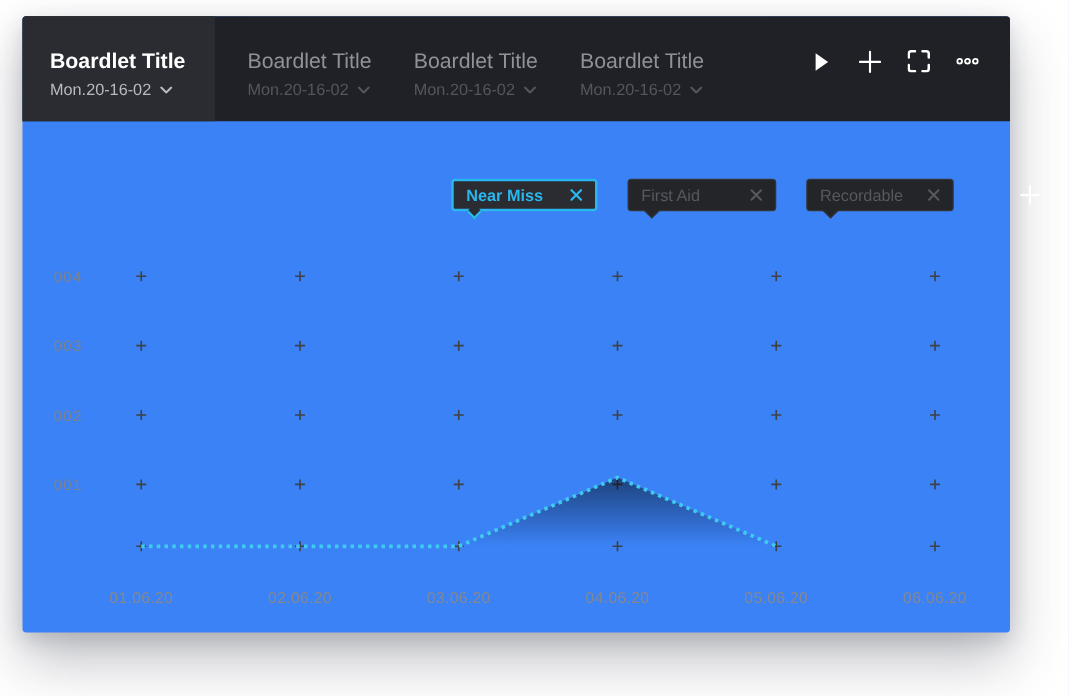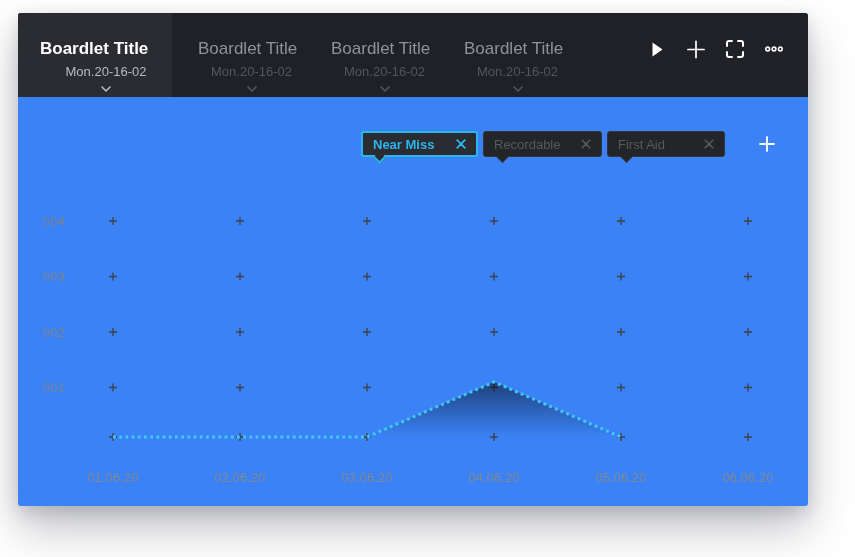--- a/index.html
+++ b/index.html
@@ -11,34 +11,34 @@
           box-shadow:0 22px 45px rgba(55,60,75,.32), 0 6px 16px rgba(55,60,75,.18); }
 
   
   .header { display:flex; height:84px; background:#1f2126; border-radius:3px 3px 0 0; }
   .tab { padding-top:26px; cursor:pointer; }
   .tab.active { width:154px; padding-left:22px; background:#2a2c31; border-radius:3px 0 0 0; }
   .tab.inactive { width:133px; padding-left:26px; }
   .tab-title { font-size:17px; line-height:20px; white-space:nowrap; }
   .tab.active .tab-title { color:#ffffff; font-weight:700; }
   .tab.inactive .tab-title { color:#8f9298; font-weight:400; }
-  .tab-sub { margin-top:5px; font-size:13px; display:flex; align-items:center; gap:7px; white-space:nowrap;flex-direction:column; }
+  .tab-sub { margin-top:5px; font-size:13px; display:flex; align-items:center; gap:7px; white-space:nowrap; }
   .tab.active .tab-sub { color:#b7bac0; }
   .tab.inactive .tab-sub { color:#54565c; }
   .chev { width:10px; height:6px; display:block; }
 
   .actions { margin-left:auto; display:flex; align-items:center; gap:21px;
              padding-right:25px; padding-bottom:12px; }
   .icon-btn { width:18px; height:18px; display:flex; align-items:center; justify-content:center;
               cursor:pointer; color:#ffffff; }
 
   
   .body { position:relative; width:790px; height:409px; }
 
-  .chips { position:absolute; left:343px; top:34px; display:flex; gap:5px; align-items:flex-start; }
+  .chips { position:absolute; left:343px; top:46px; display:flex; gap:24px; align-items:flex-start; }
   .chip { position:relative; height:26px; border-radius:3px; display:flex; align-items:center;
           justify-content:space-between; padding:0 10px; font-size:13px; cursor:pointer; }
   .chip .tail { position:absolute; width:9px; height:9px; transform:rotate(45deg); }
   .chip.active { width:117px; border:2px solid #2ab6ee; color:#2ab6ee; font-weight:700;
                  background:#2a2c31; }
   .chip.active .tail { left:12px; bottom:-7px; background:#2a2c31;
                        border-right:2px solid #2ab6ee; border-bottom:2px solid #2ab6ee; }
   .chip.muted { background:#232529; border:1px solid #33353a; color:#56595f; }
   .chip.muted .tail { left:14px; bottom:-5px; background:#232529;
                       border-right:1px solid #33353a; border-bottom:1px solid #33353a; }
@@ -188,33 +188,33 @@
 
     <div class="chips">
       <div class="chip active">
         <span>Near Miss</span>
         <svg class="x" viewBox="0 0 10 10">
             <path d="M1.2 1.2 L8.8 8.8 M8.8 1.2 L1.2 8.8" stroke="currentColor" stroke-width="1.8" stroke-linecap="round"></path>
           </svg>
         <span class="tail"></span>
       </div>
       <div class="chip muted">
+        <span>First Aid</span>
+        <svg class="x" viewBox="0 0 10 10">
+            <path d="M1.2 1.2 L8.8 8.8 M8.8 1.2 L1.2 8.8" stroke="currentColor" stroke-width="1.6" stroke-linecap="round"></path>
+          </svg>
+        <span class="tail"></span>
+      </div>
+      <div class="chip muted">
         <span>Recordable</span>
         <svg class="x" viewBox="0 0 10 10">
             <path d="M1.2 1.2 L8.8 8.8 M8.8 1.2 L1.2 8.8" stroke="currentColor" stroke-width="1.6" stroke-linecap="round"></path>
           </svg>
         <span class="tail"></span>
       </div>
-      <div class="chip muted">
-        <span>First Aid</span>
-        <svg class="x" viewBox="0 0 10 10">
-            <path d="M1.2 1.2 L8.8 8.8 M8.8 1.2 L1.2 8.8" stroke="currentColor" stroke-width="1.6" stroke-linecap="round"></path>
-          </svg>
-        <span class="tail"></span>
-      </div>
       <span class="add-filter">
         <svg width="16" height="16" viewBox="0 0 16 16">
             <path d="M8 1 V15 M1 8 H15" stroke="#ffffff" stroke-width="1.8" stroke-linecap="round"></path>
           </svg>
       </span>
     </div>
 
   </div>
 </div>
 

